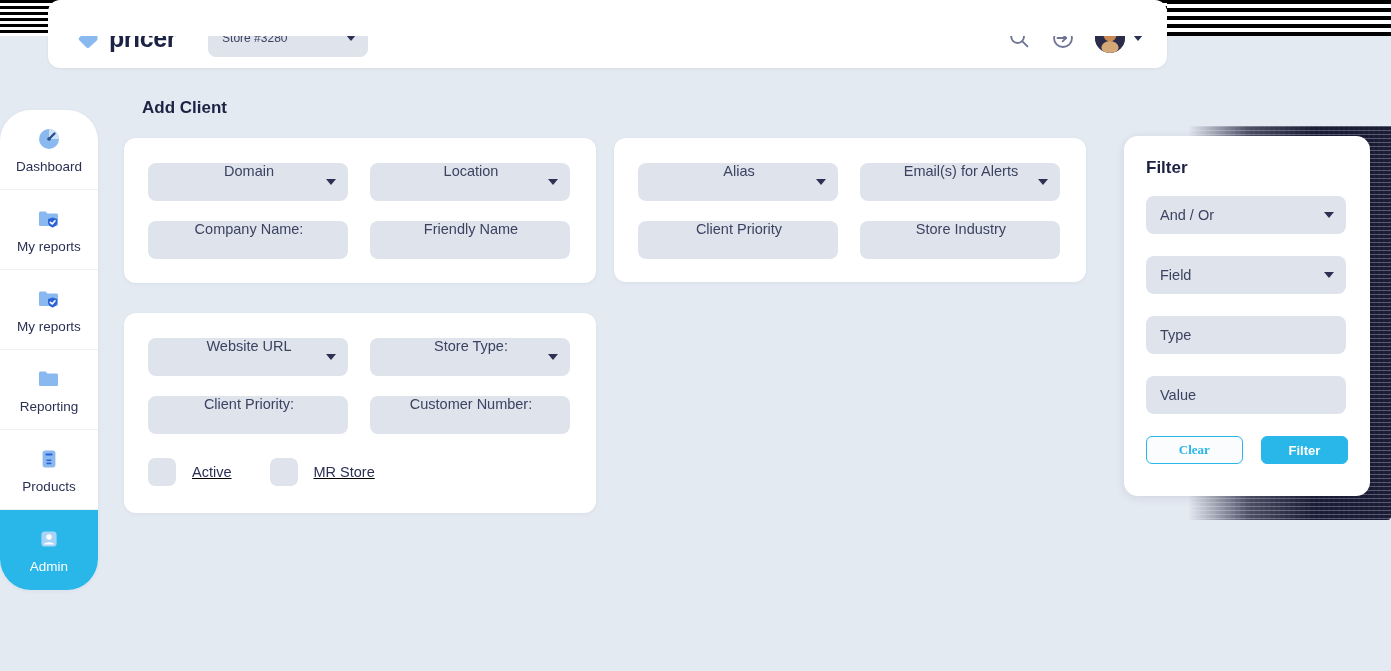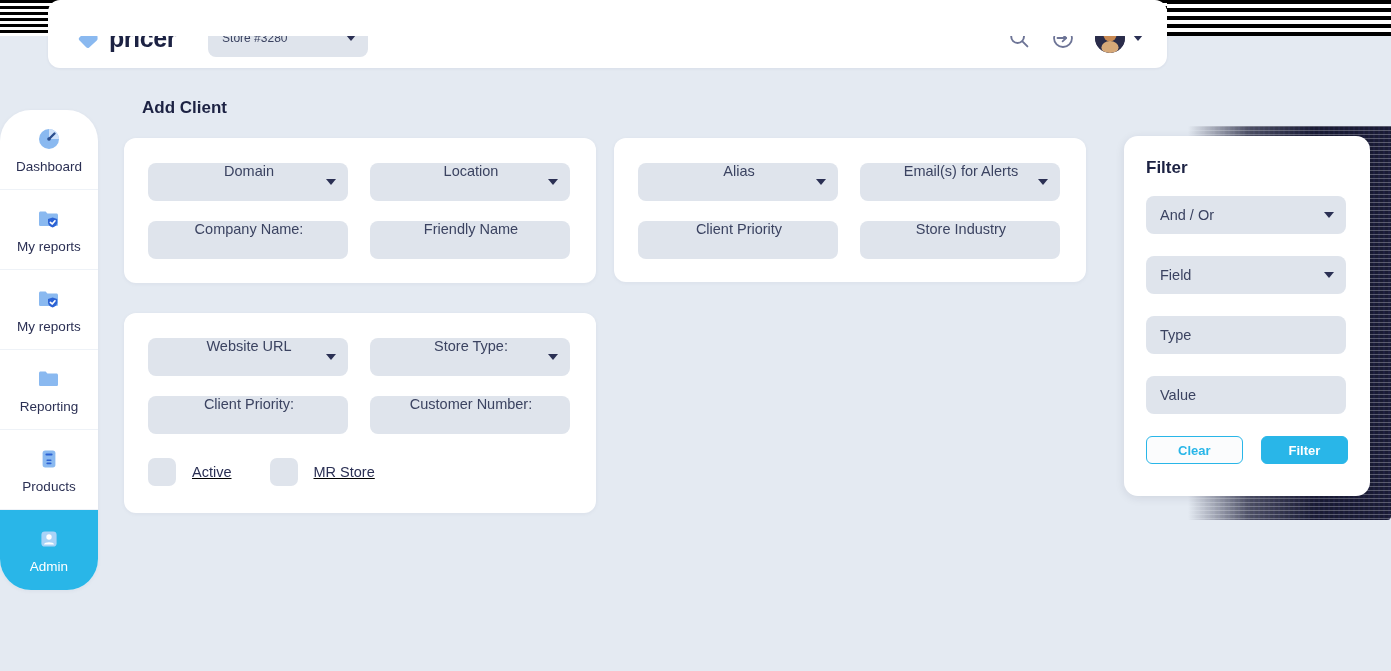--- a/index.html
+++ b/index.html
@@ -196,21 +196,21 @@
   }
   .filter-field .caret { margin-left: auto; }
   .filter-actions { display: flex; gap: 18px; margin-top: 2px; }
   .btn {
     height: 28px; border-radius: 6px;
     display: flex; align-items: center; justify-content: center;
     font-size: 13px; font-weight: bold; cursor: pointer;
   }
   .btn-clear {
     width: 102px; background: #fbfcfd;
-    border: 1px solid #29b6e8; color: #29b6e8;
+    border: 1px solid #29b6e8; color: #29b6e8; font-family: Liberation Serif, serif;
   }
   .btn-filter {
     width: 92px; background: #29b6e8;
     border: 1px solid #29b6e8; color: #ffffff;
   }
 </style>
 </head>
 <body>
 
 <div id="root">

